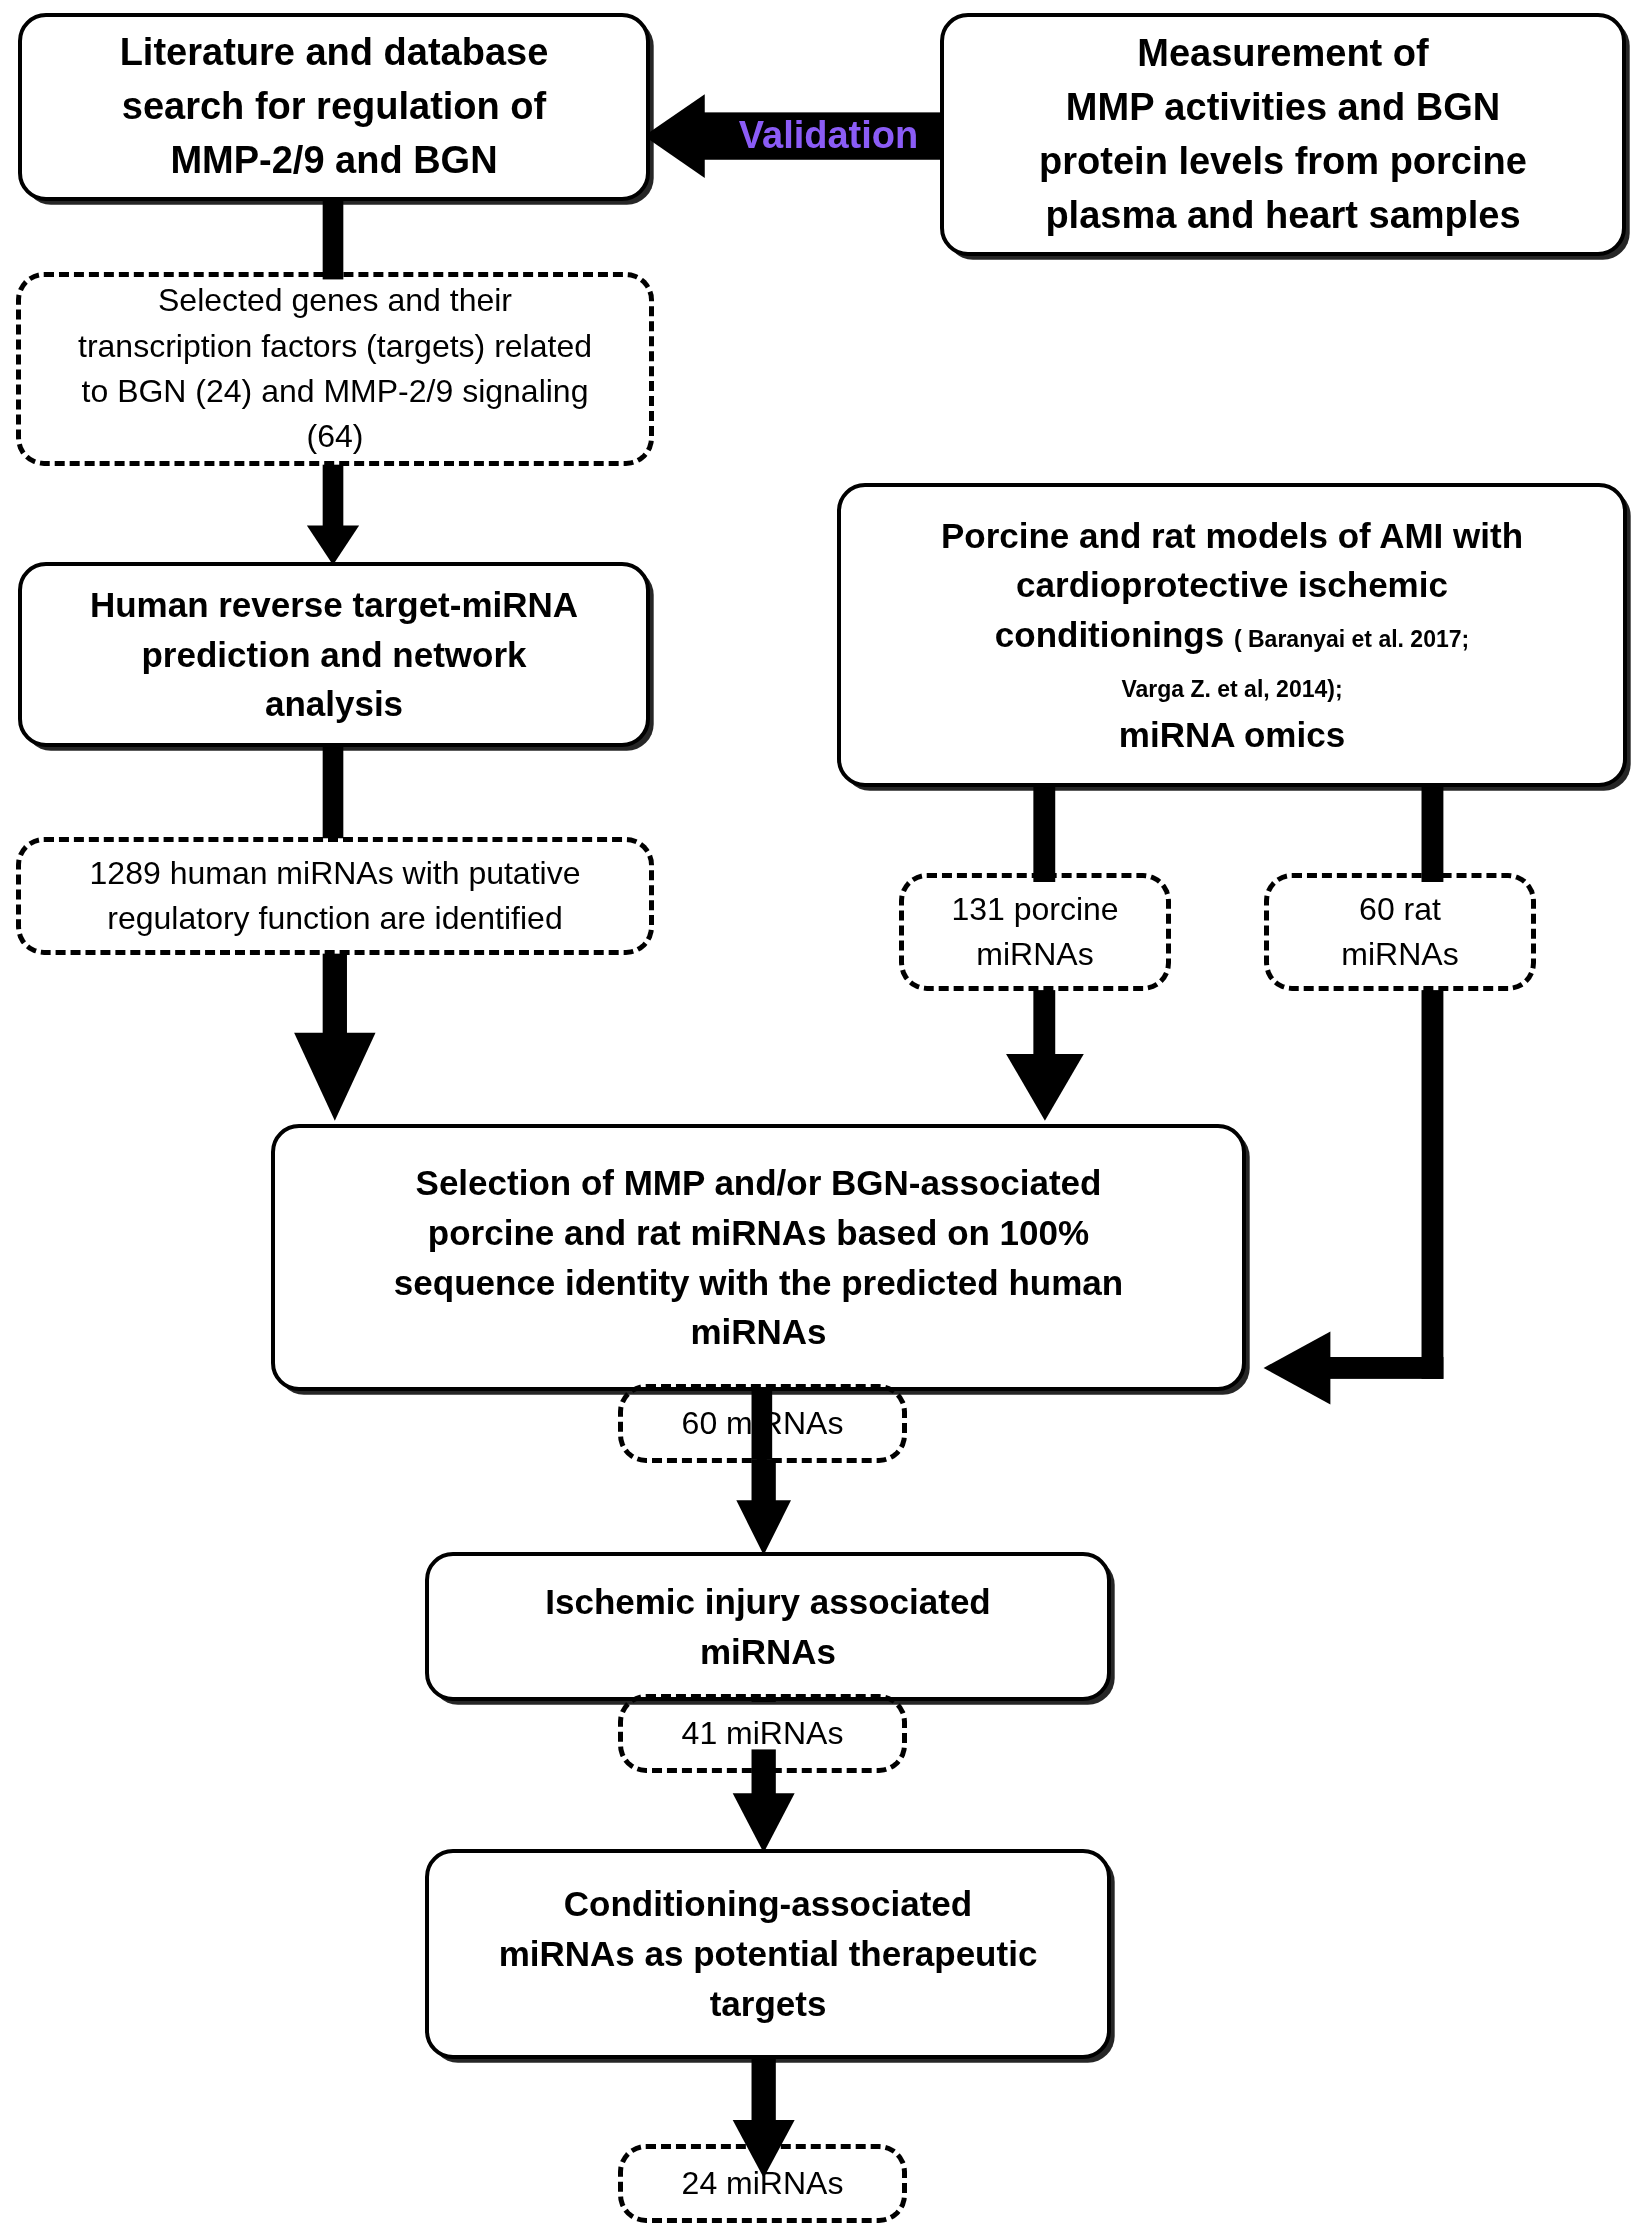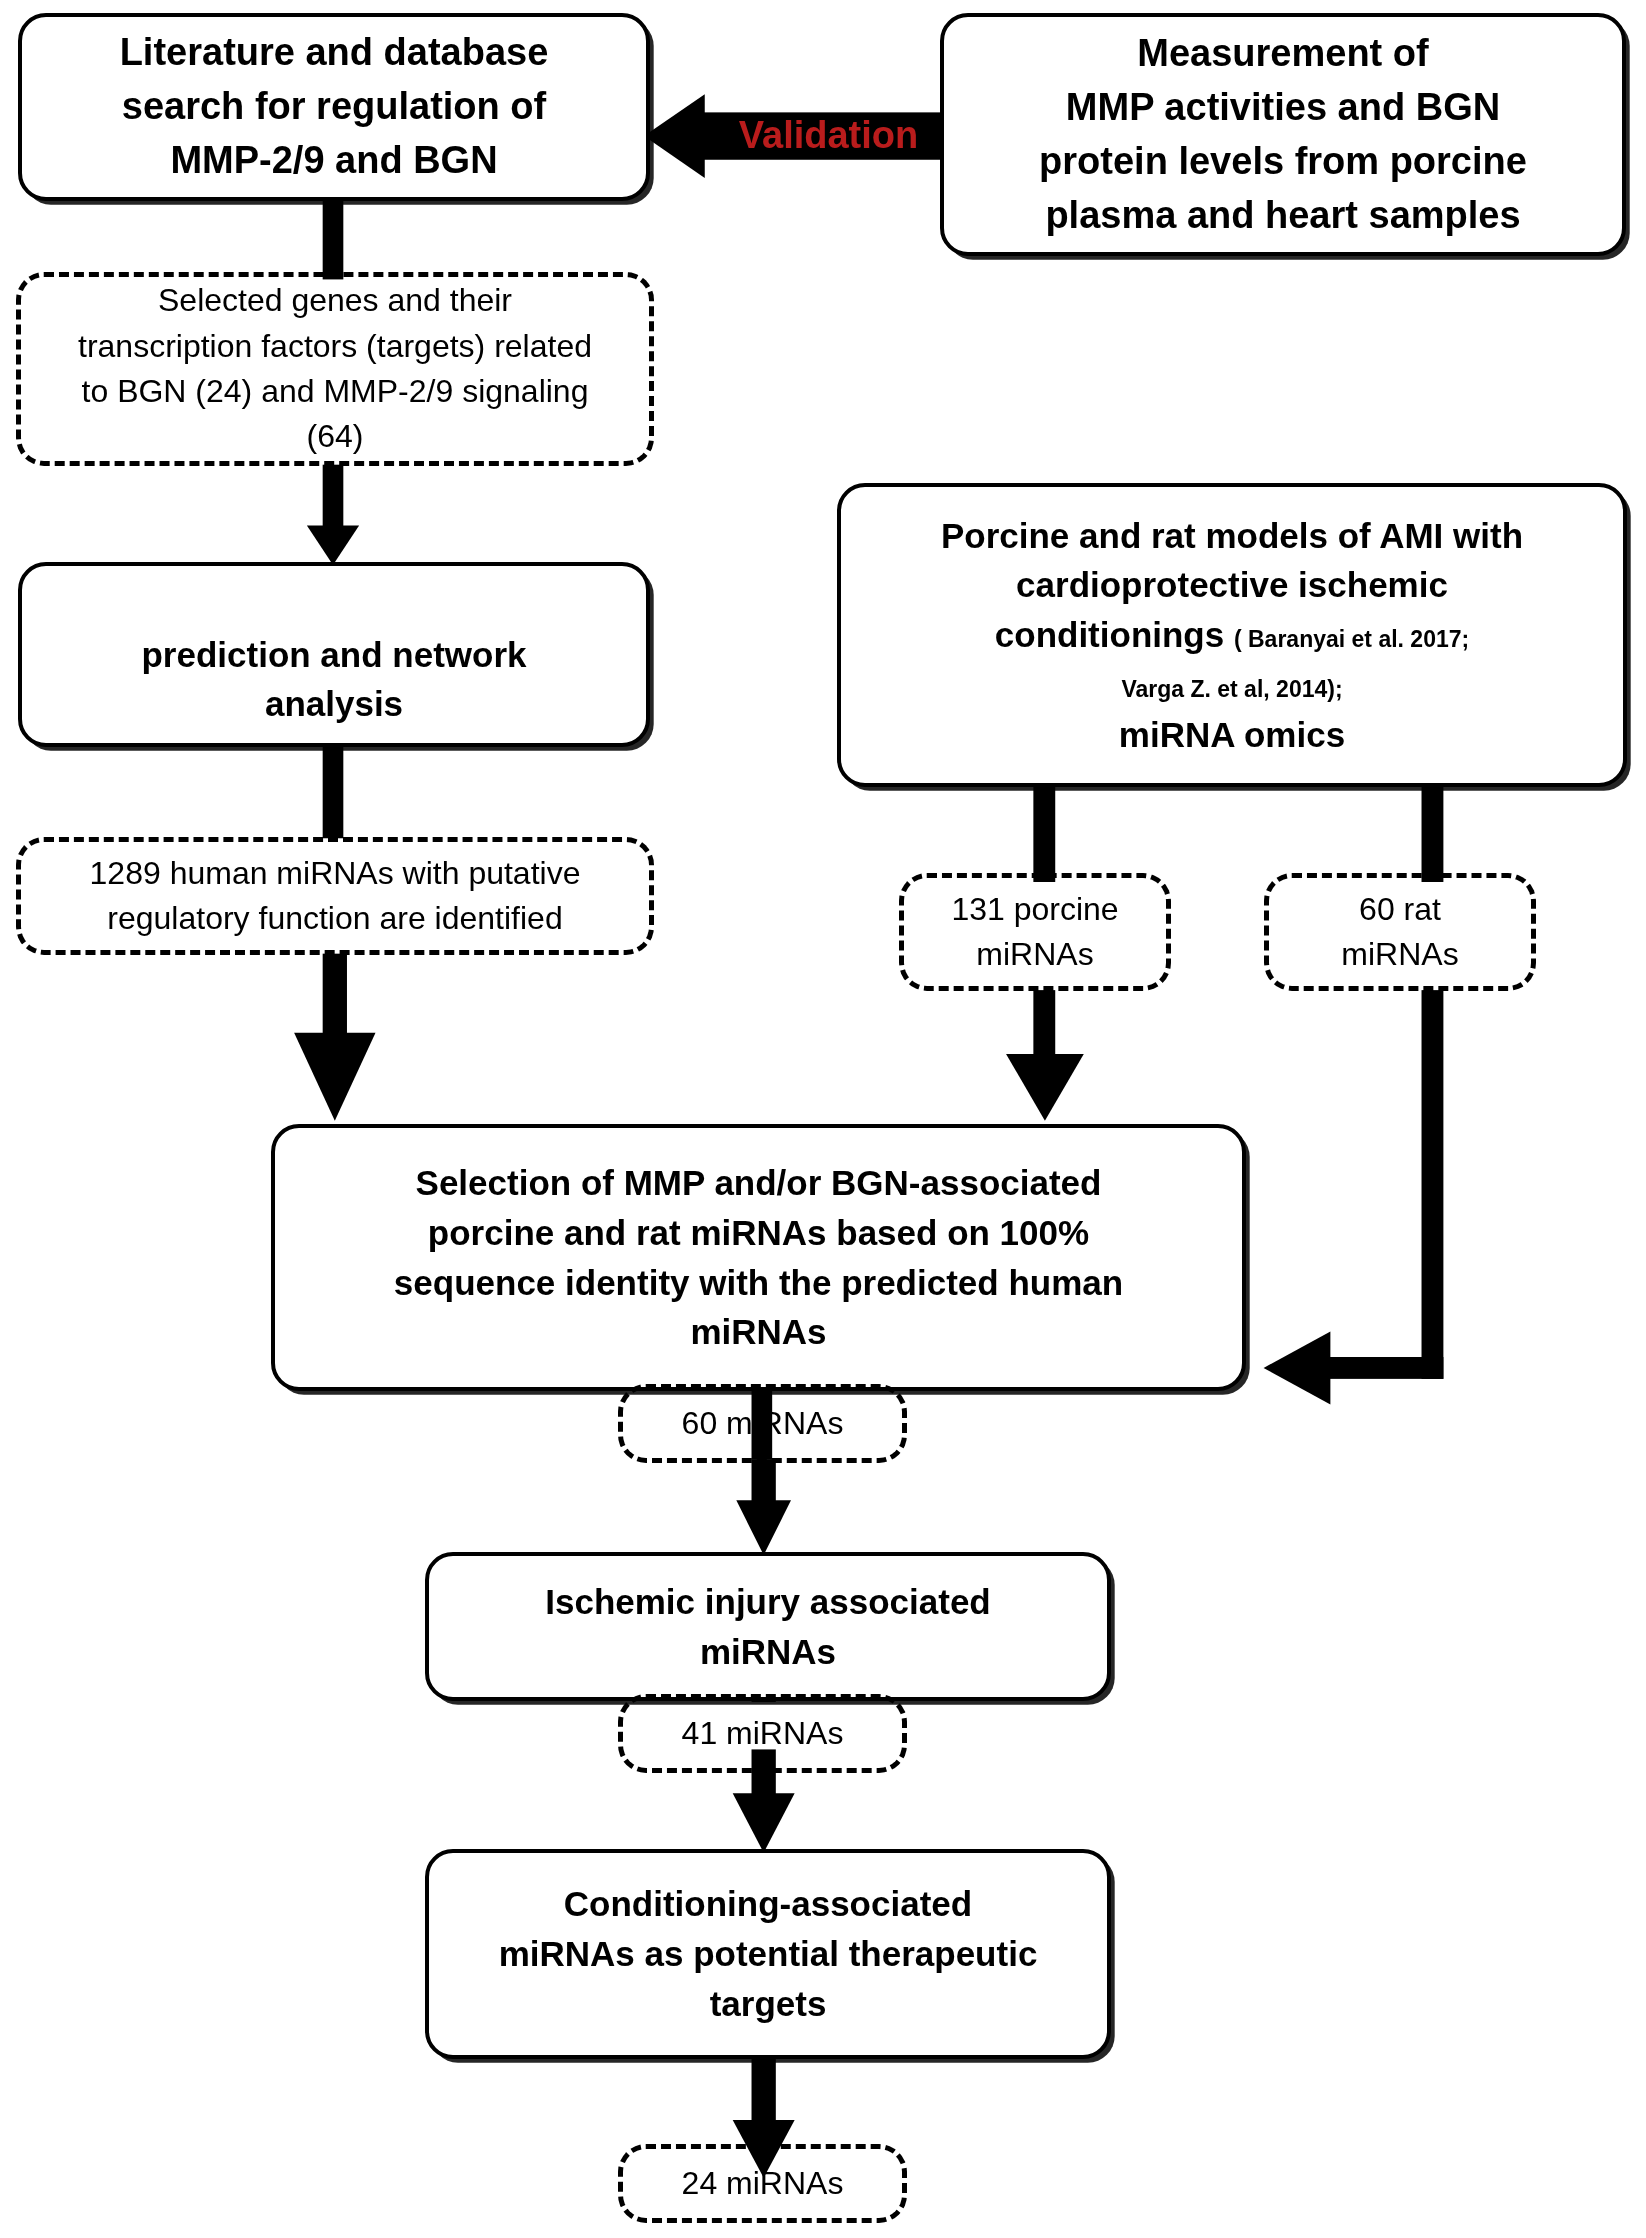--- a/index.html
+++ b/index.html
@@ -16,21 +16,21 @@
 
   
   .fs-lg{font-size:38px;}
   .fs-md{font-size:35px;}
   .fs-sm{font-size:32px;}
   .fs-cite{font-size:23px;font-weight:bold;}
   .fs-tag{font-size:32px;font-weight:normal;}
 
   svg.conn{position:absolute;left:0;top:0;width:1647px;height:2239px;pointer-events:none;}
 
-  .vlabel{position:absolute;color:#b91c1c;font-weight:bold;font-size:38px;letter-spacing:0px;
+  .vlabel{position:absolute;color:#8b5cf6;font-weight:bold;font-size:38px;letter-spacing:0px;
           display:flex;align-items:center;justify-content:center;}
 </style>
 </head>
 <body>
 
 <div id="canvas">
 
   <svg class="conn" viewBox="0 0 2711 3686">
     <defs>
       <marker id="arrowDown" markerWidth="10" markerHeight="10" refX="0" refY="5" orient="auto" markerUnits="strokeWidth"></marker>
@@ -114,21 +114,21 @@
     <span class="nodetext reg fs-sm">
       <span>Selected genes and their</span><br>
       <span>transcription factors (targets) related</span><br>
       <span>to BGN (24) and MMP-2/9 signaling</span><br>
       <span>(64)</span>
     </span>
   </div>
 
   <div class="node solid" style="left:18px;top:562px;width:632px;height:185px;">
     <span class="nodetext bold fs-md">
-      <br>
+      <span>Human reverse target-miRNA</span><br>
       <span>prediction and network</span><br>
       <span>analysis</span>
     </span>
   </div>
 
   <div class="node solid" style="left:837px;top:483px;width:790px;height:304px;">
     <span class="nodetext bold fs-md">
       <span>Porcine and rat models of AMI with</span><br>
       <span>cardioprotective ischemic</span><br>
       <span>conditionings</span><span> </span><span class="fs-cite">( Baranyai et al. 2017;</span><br>

